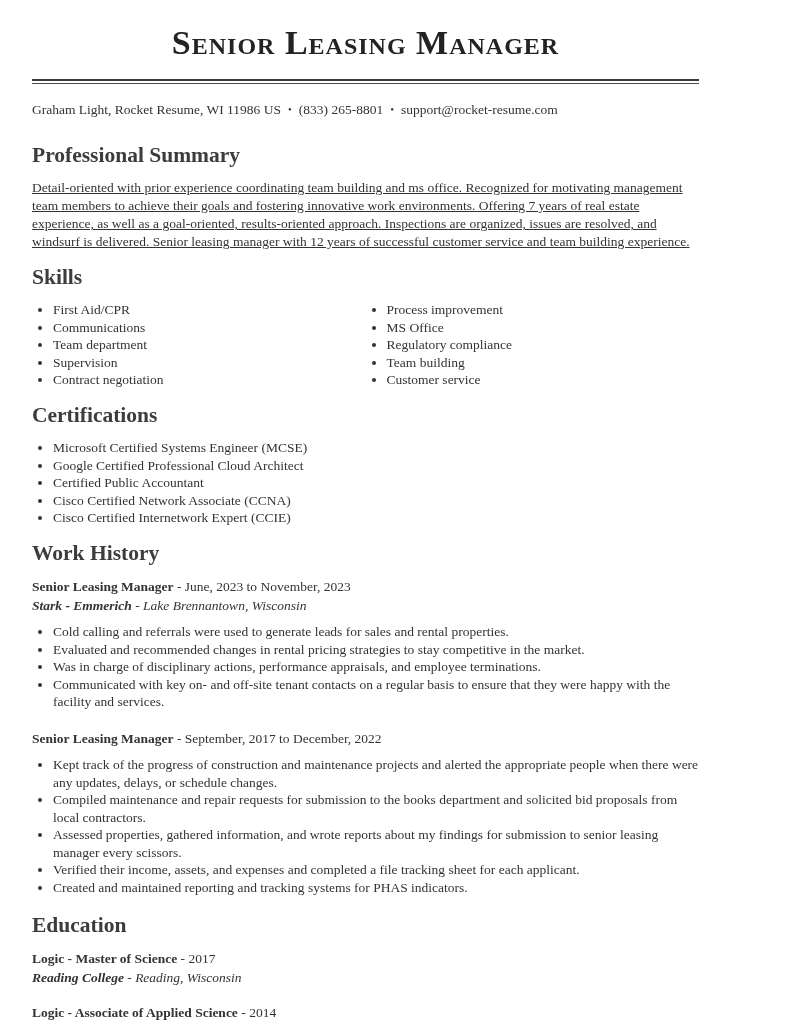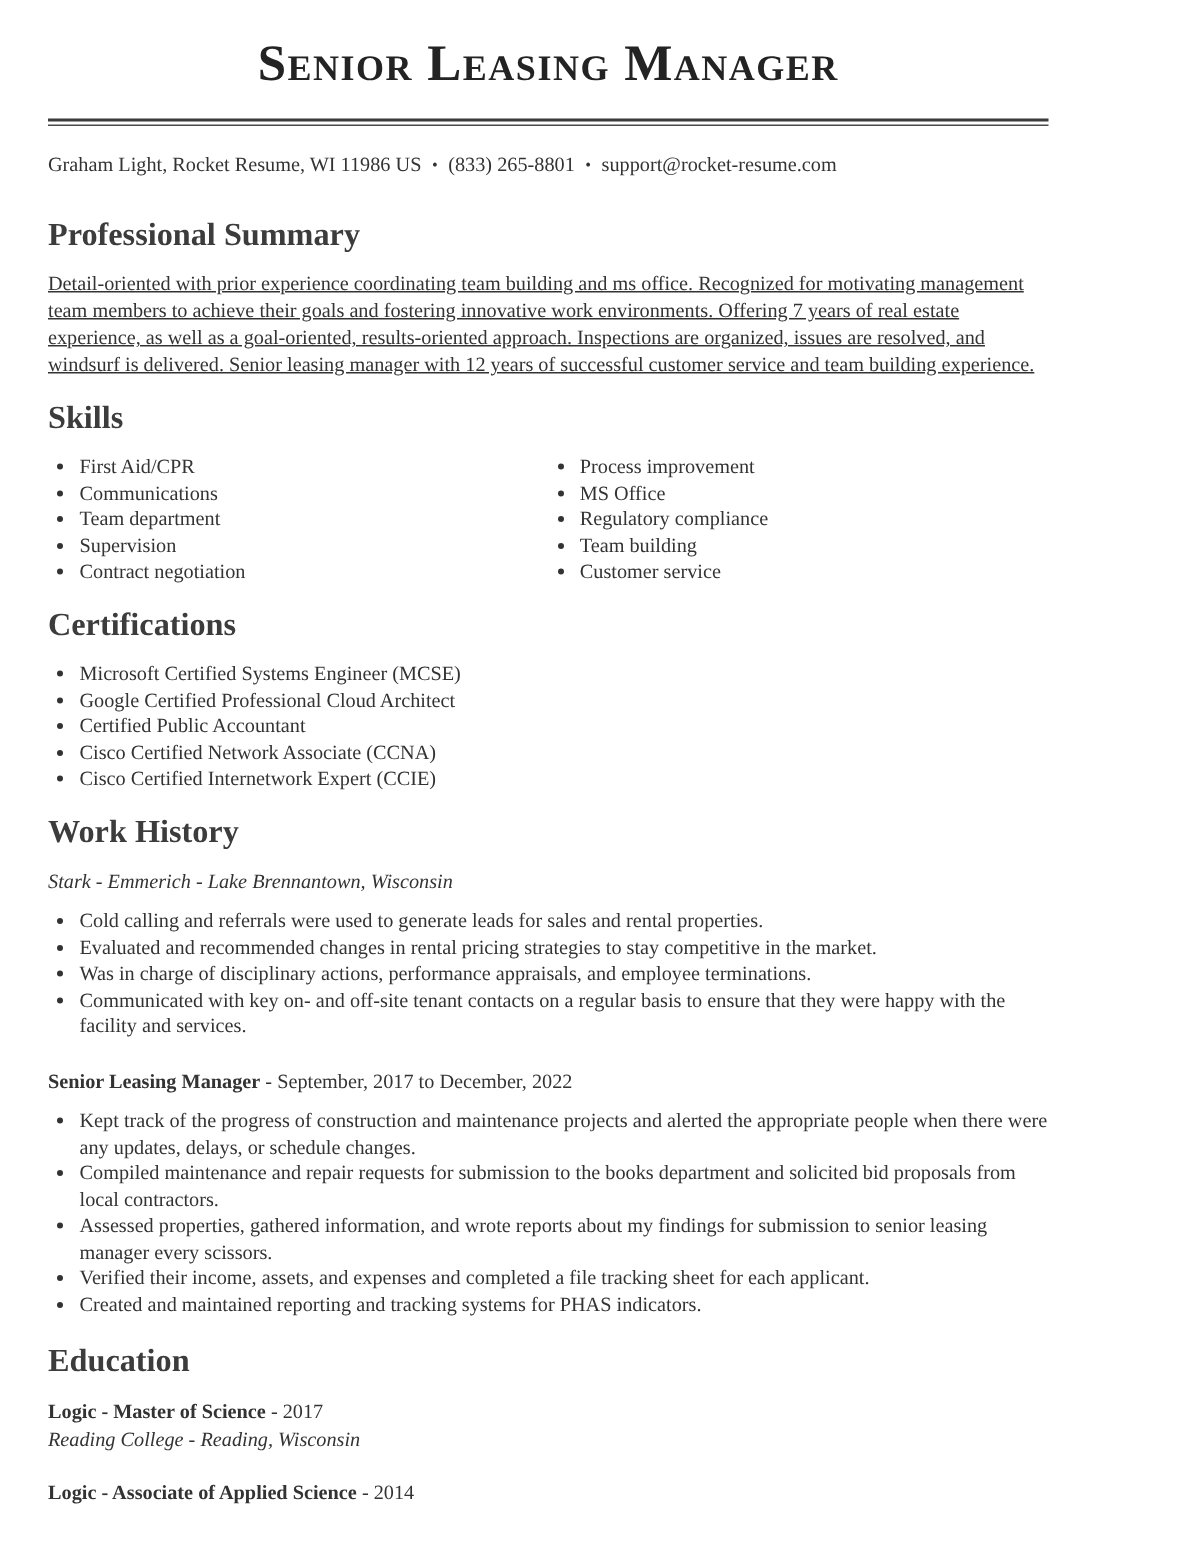--- a/index.html
+++ b/index.html
@@ -79,21 +79,21 @@
     column-gap: 0;
   }
   .entry-line {
     margin: 0;
     font-size: 13.5px;
     line-height: 19px;
     color: #333333;
   }
   .bold { font-weight: 700; }
   .italic { font-style: italic; }
-  .bold-italic { font-weight: 400; font-style: italic; text-align: right; }
+  .bold-italic { font-weight: 700; font-style: italic; text-align: right; }
   .job ul.bullet-list { margin-top: 8px; }
   .job + .job { margin-top: 18px; }
   .edu + .edu { margin-top: 16px; }
 </style>
 </head>
 <body>
 
 <div class="page">
 
   <h1 class="resume-title">Senior Leasing Manager</h1>
@@ -140,20 +140,25 @@
         <li>Cisco Certified Internetwork Expert (CCIE)</li>
       </ul>
   </section>
 
   <section>
     <h2 class="section-heading">Work History</h2>
     <div>
 
     <div class="job">
           <p class="entry-line">
+            <span class="bold">Senior Leasing Manager</span>
+            <span>-</span>
+            <span>June, 2023 to November, 2023</span>
+          </p>
+          <p class="entry-line">
             <span class="bold-italic">Stark - Emmerich</span>
             <span class="italic">-</span>
             <span class="italic">Lake Brennantown, Wisconsin</span>
           </p>
           <ul class="bullet-list">
 
           <li>Cold calling and referrals were used to generate leads for sales and rental properties.</li>
             <li>Evaluated and recommended changes in rental pricing strategies to stay competitive in the market.</li>
             <li>Was in charge of disciplinary actions, performance appraisals, and employee terminations.</li>
             <li>Communicated with key on- and off-site tenant contacts on a regular basis to ensure that they were happy with the facility and services.</li>

